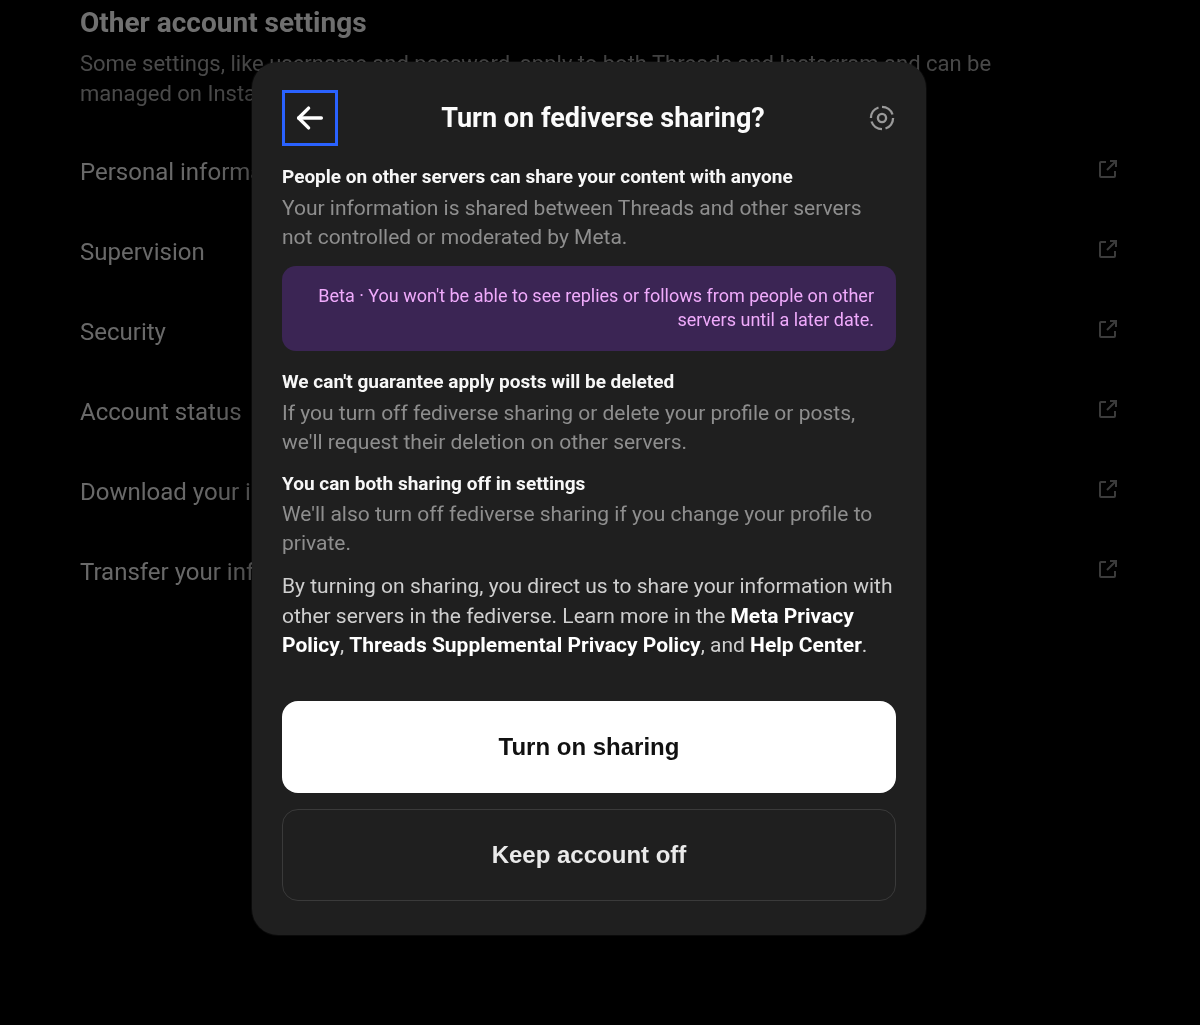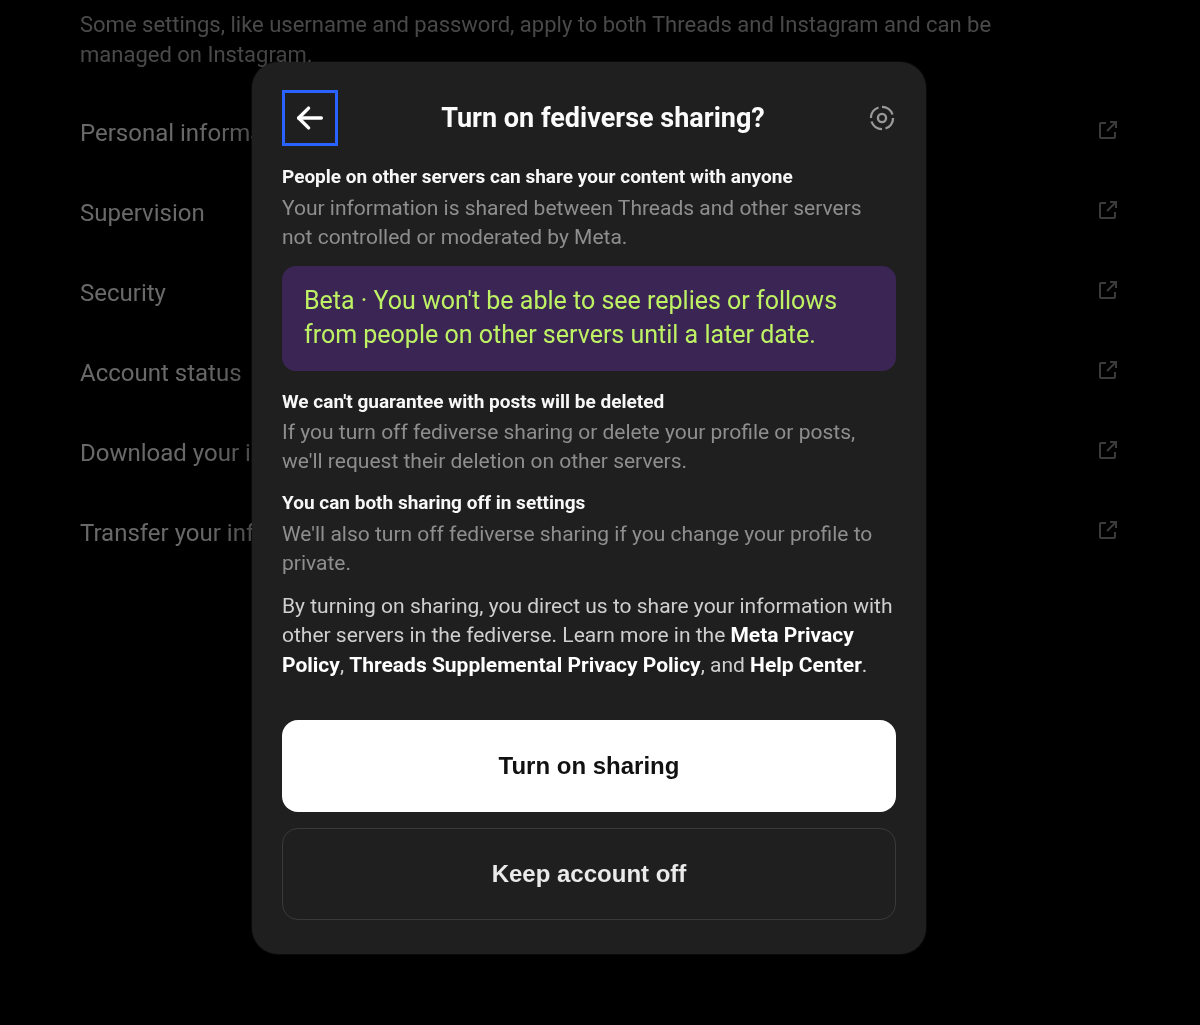--- a/index.html
+++ b/index.html
@@ -105,23 +105,24 @@
     margin-bottom: 14px;
   }
 
   .beta-box {
     background: #3b2554;
     border-radius: 14px;
     padding: 18px 22px;
     margin: 10px 0 18px;
   }
   .beta-text {
-    color: #bef264;
-    font-size: 25px;
+    color: #f0abfc;
+    font-size: 18px;
     line-height: 1.38;
+    text-align: right;
   }
 
   .body-para {
     font-size: 21px;
     color: #cfcfcf;
     line-height: 1.4;
     margin-top: 6px;
   }
   .body-para .link { color: #fff; font-weight: 700; }
 
@@ -145,20 +146,21 @@
     background: transparent;
     color: #eaeaea;
     border: 1px solid #3a3a3a;
   }
 
 </style>
 </head>
 <body>
 
 <div class="bg-page">
+  <div class="bg-title">Other account settings</div>
   <div class="bg-desc">Some settings, like username and password, apply to both Threads and Instagram and can be managed on Instagram.</div>
   <div class="bg-list">
     <div class="bg-row">
       <span>Personal information</span>
       <span class="ext-icon"><svg viewBox="0 0 24 24" fill="none" stroke="currentColor" stroke-width="2">
             <path d="M14 4h6v6"></path>
             <path d="M20 4l-9 9"></path>
             <path d="M19 14v5a1 1 0 0 1-1 1H5a1 1 0 0 1-1-1V6a1 1 0 0 1 1-1h5"></path>
           </svg></span>
     </div>
@@ -228,21 +230,21 @@
   <div class="section">
     <div class="section-head">People on other servers can share your content with anyone</div>
     <div class="section-body">Your information is shared between Threads and other servers not controlled or moderated by Meta.</div>
   </div>
 
   <div class="beta-box">
     <div class="beta-text">Beta · You won't be able to see replies or follows from people on other servers until a later date.</div>
   </div>
 
   <div class="section">
-    <div class="section-head">We can't guarantee with posts will be deleted</div>
+    <div class="section-head">We can't guarantee apply posts will be deleted</div>
     <div class="section-body">If you turn off fediverse sharing or delete your profile or posts, we'll request their deletion on other servers.</div>
   </div>
 
   <div class="section">
     <div class="section-head">You can both sharing off in settings</div>
     <div class="section-body">We'll also turn off fediverse sharing if you change your profile to private.</div>
   </div>
 
   <div class="body-para">
     <span>By turning on sharing, you direct us to share your information with other servers in the fediverse. Learn more in the </span><span class="link">Meta Privacy Policy</span><span>, </span><span class="link">Threads Supplemental Privacy Policy</span><span>, and </span><span class="link">Help Center</span><span>.</span>

